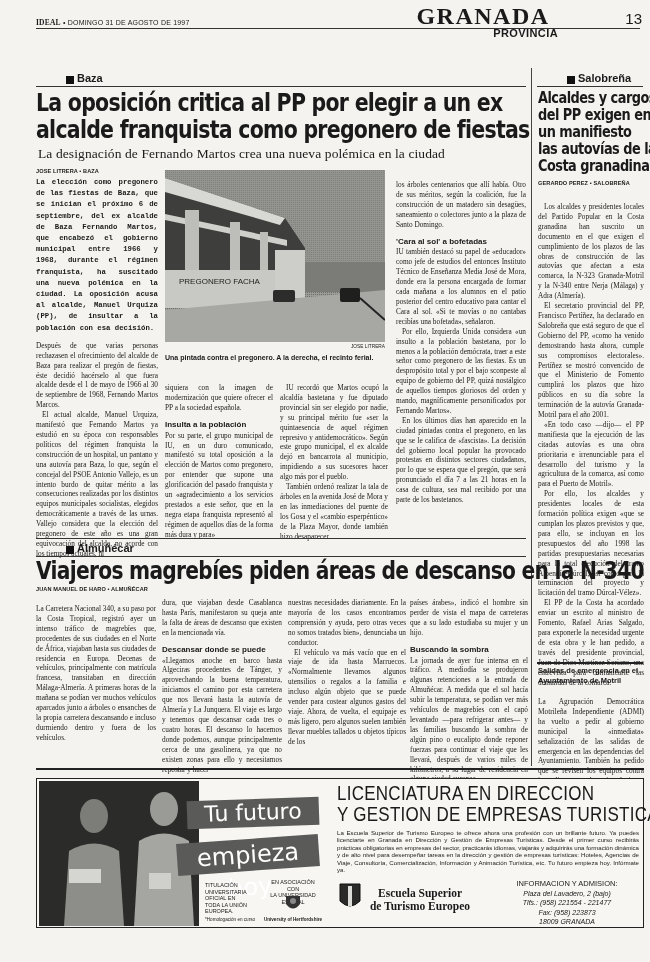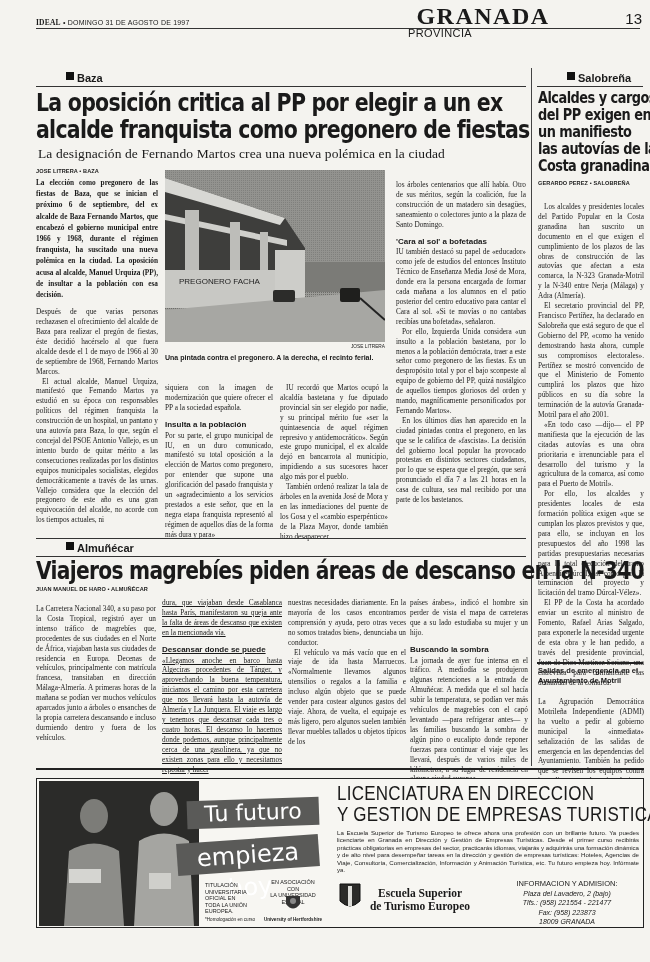--- a/index.html
+++ b/index.html
@@ -6,37 +6,37 @@
   html, body { width: 650px; height: 962px; background: #f4f3ef; overflow: hidden; }
   body { position: relative; font-family: "Liberation Serif", serif; color: #1a1a1a; }
 
   .abs { position: absolute; }
 
   
   .mast-left { left: 36px; top: 18px; font-family: "Liberation Sans", sans-serif; font-size: 7px; letter-spacing: 0.2px; }
   .mast-left b { font-family: "Liberation Serif", serif; font-weight: bold; font-size: 7.5px; }
   .mast-rule { left: 36px; top: 28px; width: 604px; height: 1px; background: #333; }
   .mast-section { left: 408px; top: 5px; width: 150px; text-align: center; font-family: "Liberation Serif", serif; font-weight: bold; font-size: 24px; letter-spacing: 1.5px; line-height: 22px; }
-  .mast-sub { left: 408px; top: 27px; width: 150px; text-align: left; font-family: "Liberation Sans", sans-serif; font-size: 11px; letter-spacing: 0.4px; }
+  .mast-sub { left: 408px; top: 27px; width: 150px; text-align: right; font-family: "Liberation Sans", sans-serif; font-size: 11px; letter-spacing: 0.4px; font-weight: bold; }
   .page-num { left: 612px; top: 10px; width: 30px; text-align: right; font-family: "Liberation Sans", sans-serif; font-size: 15px; }
 
   
-  .tag { font-family: "Liberation Sans", sans-serif; font-weight: bold; font-size: 11px; display: flex; align-items: flex-start; gap: 3px; padding-left: 30px; }
+  .tag { font-family: "Liberation Sans", sans-serif; font-weight: bold; font-size: 11px; display: flex; align-items: flex-end; gap: 3px; padding-left: 30px; }
   .tag .sq { display: inline-block; width: 8px; height: 8px; background: #111; }
 
   .rule { height: 1px; background: #333; }
   .rule-thick { height: 2px; background: #222; }
   .vrule { width: 1px; background: #444; }
 
   
   .hl-main { font-family: "DejaVu Sans", sans-serif; font-weight: bold; font-size: 25px; line-height: 27px; letter-spacing: -0.9px; transform: scaleX(0.82); transform-origin: left top; white-space: nowrap; }
   .deck { font-family: "Liberation Serif", serif; font-size: 13.5px; letter-spacing: 0.1px; }
 
   .byline { font-family: "Liberation Sans", sans-serif; font-size: 5.6px; letter-spacing: 0.1px; text-transform: uppercase; font-weight: bold; }
-  .lead { font-family: Liberation Serif, serif; font-weight: bold; font-size: 7.3px; line-height: 11.2px; text-align: justify; }
+  .lead { font-family: Liberation Mono, monospace; font-weight: bold; font-size: 7.3px; line-height: 11.2px; text-align: justify; }
   .body { font-family: "Liberation Serif", serif; font-size: 7.3px; line-height: 9.9px; text-align: justify; margin-top: 12px; }
   .body p { text-indent: 6px; }
   .body p.ni { text-indent: 0; }
   .sub { font-family: "Liberation Sans", sans-serif; font-weight: bold; font-size: 8px; margin-top: 7px; margin-bottom: 1px; }
 
   
   .photo { overflow: hidden; background: #8a8a86; }
   .credit { font-family: "Liberation Sans", sans-serif; font-size: 4.8px; text-align: right; }
   .caption { font-family: "Liberation Sans", sans-serif; font-weight: bold; font-size: 7px; }
 
@@ -174,21 +174,21 @@
 </div>
 <div class="abs rule" style="left:36px; top:556px; width:490px;"></div>
 <div class="abs hl-2" style="left:36px; top:557px;">Viajeros magrebíes piden áreas de descanso en la N-340</div>
 
 <div class="abs" style="left:36px; top:586px; width:120px;">
   <div class="byline">JUAN MANUEL DE HARO • ALMUÑÉCAR</div>
   <div class="body">
     <p class="ni">La Carretera Nacional 340, a su paso por la Costa Tropical, registró ayer un intenso tráfico de magrebíes que, procedentes de sus ciudades en el Norte de África, viajaban hasta sus ciudades de residencia en Europa. Decenas de vehículos, principalmente con matrícula francesa, transitaban en dirección Málaga-Almería. A primeras horas de la mañana se podían ver muchos vehículos aparcados junto a árboles o ensanches de la propia carretera descansando e incluso durmiendo dentro y fuera de los vehículos.</p>
   </div>
 </div>
-<div class="abs body" style="left:162px; top:586px; width:120px;text-decoration:underline;">
+<div class="abs body" style="left:162px; top:586px; width:120px;">
   <p class="ni">dura, que viajaban desde Casablanca hasta París, manifestaron su queja ante la falta de áreas de descanso que existen en la mencionada vía.</p>
   <div class="sub">Descansar donde se puede</div>
   <p class="ni">«Llegamos anoche en barco hasta Algeciras procedentes de Tánger, y aprovechando la buena temperatura, iniciamos el camino por esta carretera que nos llevará hasta la autovía de Almería y La Junquera. El viaje es largo y tenemos que descansar cada tres o cuatro horas. El descanso lo hacemos donde podemos, aunque principalmente cerca de una gasolinera, ya que no existen zonas para ello y necesitamos repostar y hacer</p>
 </div>
 <div class="abs body" style="left:288px; top:586px; width:118px;">
   <p class="ni">nuestras necesidades diariamente. En la mayoría de los casos encontramos comprensión y ayuda, pero otras veces no somos tratados bien», denunciaba un conductor.</p>
   <p>El vehículo va más vacío que en el viaje de ida hasta Marruecos. «Normalmente llevamos algunos utensilios o regalos a la familia e incluso algún objeto que se puede vender para costear algunos gastos del viaje. Ahora, de vuelta, el equipaje es más ligero, pero algunos suelen también llevar muebles tallados u objetos típicos de los</p>
 </div>
 <div class="abs body" style="left:410px; top:586px; width:118px;">
   <p class="ni">países árabes», indicó el hombre sin perder de vista el mapa de carreteras que a su lado estudiaba su mujer y un hijo.</p>

